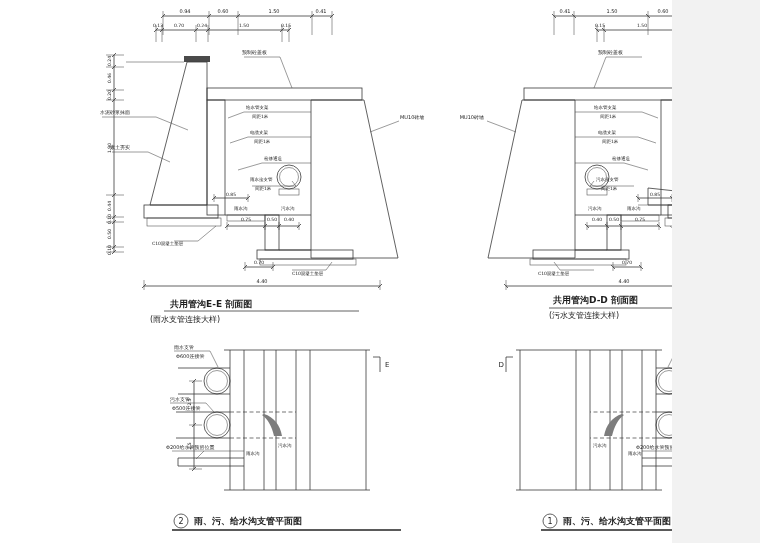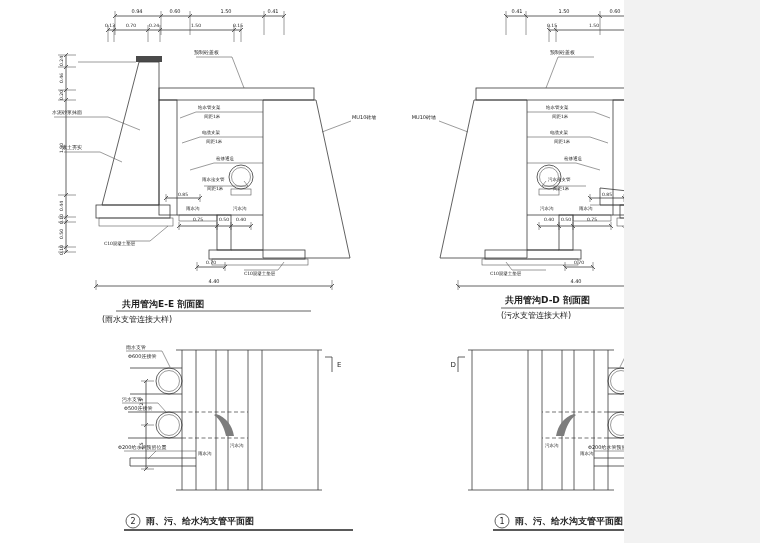--- a/index.html
+++ b/index.html
@@ -1,18 +1,19 @@
 <!DOCTYPE html>
 <html><head>
 <meta charset="utf-8">
 <style>
   html,body{margin:0;padding:0;background:#f2f2f2;}
   .sheet{
     width:624px;height:543px;background:#ffffff;position:relative;overflow:hidden;
     font-family:"DejaVu Sans", sans-serif;
+    padding-left:48px;
   }
   svg text{ font-family:"DejaVu Sans", sans-serif; fill:#1d1d1d; }
   .ln  { stroke:#3a3a3a; stroke-width:0.8; fill:none; }
   .thin{ stroke:#4a4a4a; stroke-width:0.55; fill:none; }
   .dash{ stroke:#3a3a3a; stroke-width:0.7; fill:none; stroke-dasharray:4 2.5; }
   .t45 { font-size:4.5px; }
   .t5  { font-size:5px;  }
   .t7  { font-size:7px;  }
   .t8  { font-size:8px;  }
   .t9  { font-size:9px; font-weight:bold; }

